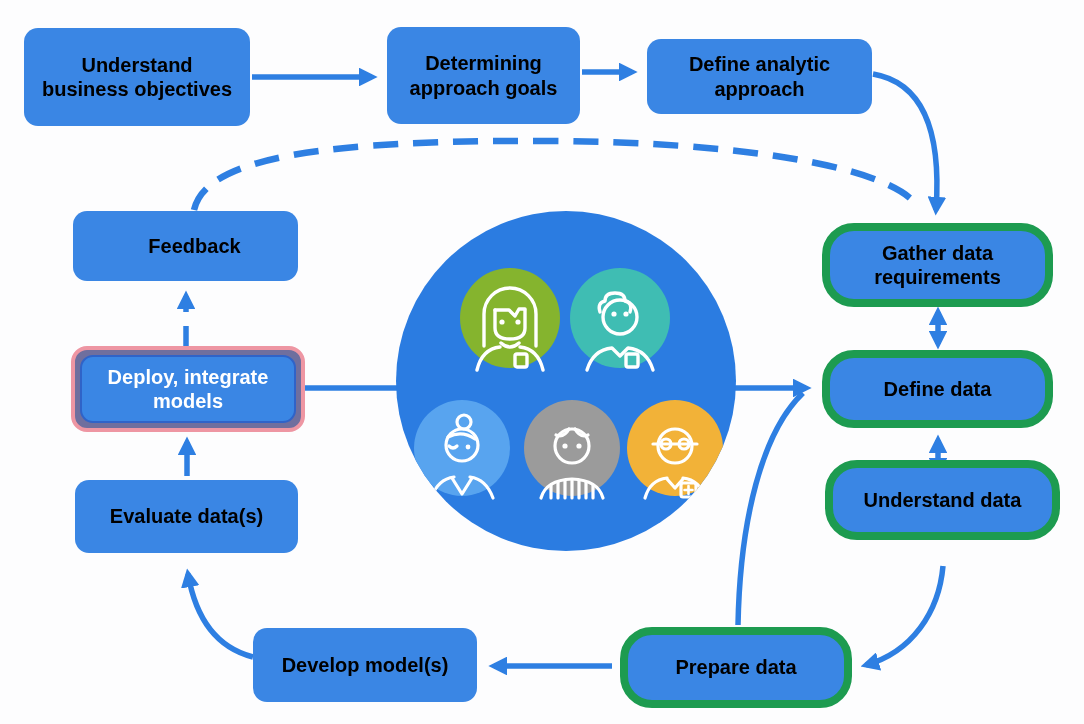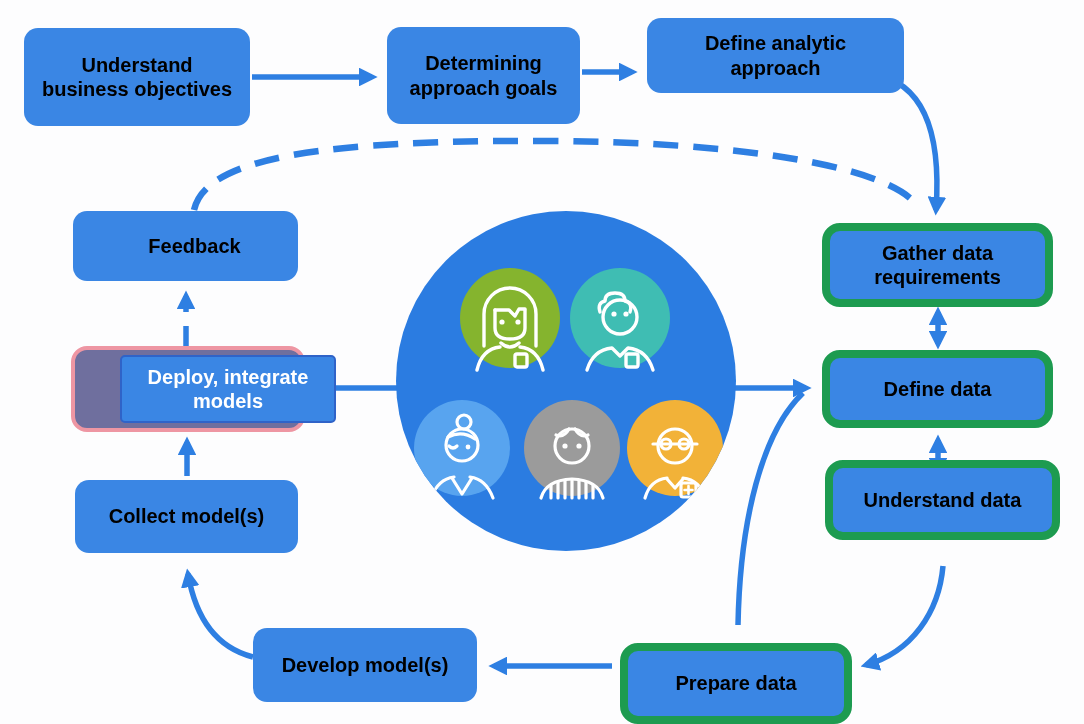--- a/index.html
+++ b/index.html
@@ -10,40 +10,40 @@
   }
   .stage{position:absolute;inset:0;width:1084px;height:724px;}
   svg.edges{position:absolute;left:0;top:0;z-index:1;}
   .node{
     position:absolute;z-index:2;box-sizing:border-box;
     display:flex;align-items:center;justify-content:center;text-align:center;
     background:#3a86e4;color:#000000;font-weight:700;font-size:20px;line-height:1.22;
     border-radius:14px;padding:4px 14px;
   }
   .node.green{
-    border:8px solid #1d9b50;border-radius:18px;padding:4px 8px;
+    border:8px solid #1d9b50;border-radius:32px;padding:4px 8px;
   }
   .node-highlight{
     position:absolute;z-index:2;box-sizing:border-box;
     background:#6f6f9e;border:4px solid #ee96a3;border-radius:16px;padding:5px;
   }
   .node-highlight .inner{
     box-sizing:border-box;width:100%;height:100%;
-    background:#3a86e4;border:2px solid #2f63c8;border-radius:5px;
+    background:#3a86e4;border:2px solid #2f63c8;border-radius:13px;
     display:flex;align-items:center;justify-content:center;text-align:center;
-    color:#fff;font-weight:700;font-size:20px;line-height:1.22;margin-left:40px;
+    color:#fff;font-weight:700;font-size:20px;line-height:1.22;
   }
   
   .n-ub{left:24px;top:28px;width:226px;height:98px;}
   .n-dg{left:387px;top:27px;width:193px;height:97px;}
-  .n-da{left:647px;top:18px;width:257px;height:75px;}
+  .n-da{left:647px;top:39px;width:225px;height:75px;}
   .n-gr{left:822px;top:223px;width:231px;height:84px;}
   .n-cd{left:822px;top:350px;width:231px;height:78px;}
   .n-ud{left:825px;top:460px;width:235px;height:80px;}
-  .n-pd{left:620px;top:627px;width:232px;height:81px;margin-top:16px;}
+  .n-pd{left:620px;top:627px;width:232px;height:81px;}
   .n-dm{left:253px;top:628px;width:224px;height:74px;}
   .n-em{left:75px;top:480px;width:223px;height:73px;}
   .n-dp{left:71px;top:346px;width:234px;height:86px;}
   .n-fb{left:73px;top:211px;width:225px;height:70px;padding-left:32px;}
 </style>
 </head>
 <body>
 
 <div class="stage">
 
@@ -175,21 +175,21 @@
 <div class="node green n-ud">
   <span>Understand data</span>
 </div>
 <div class="node green n-pd">
   <span>Prepare data</span>
 </div>
 <div class="node n-dm">
   <span>Develop model(s)</span>
 </div>
 <div class="node n-em">
-  <span>Collect model(s)</span>
+  <span>Evaluate data(s)</span>
 </div>
 <div class="node-highlight n-dp">
   <div class="inner">
     <span>Deploy, integrate models</span>
   </div>
 </div>
 <div class="node n-fb">
   <span>Feedback</span>
 </div>
 

